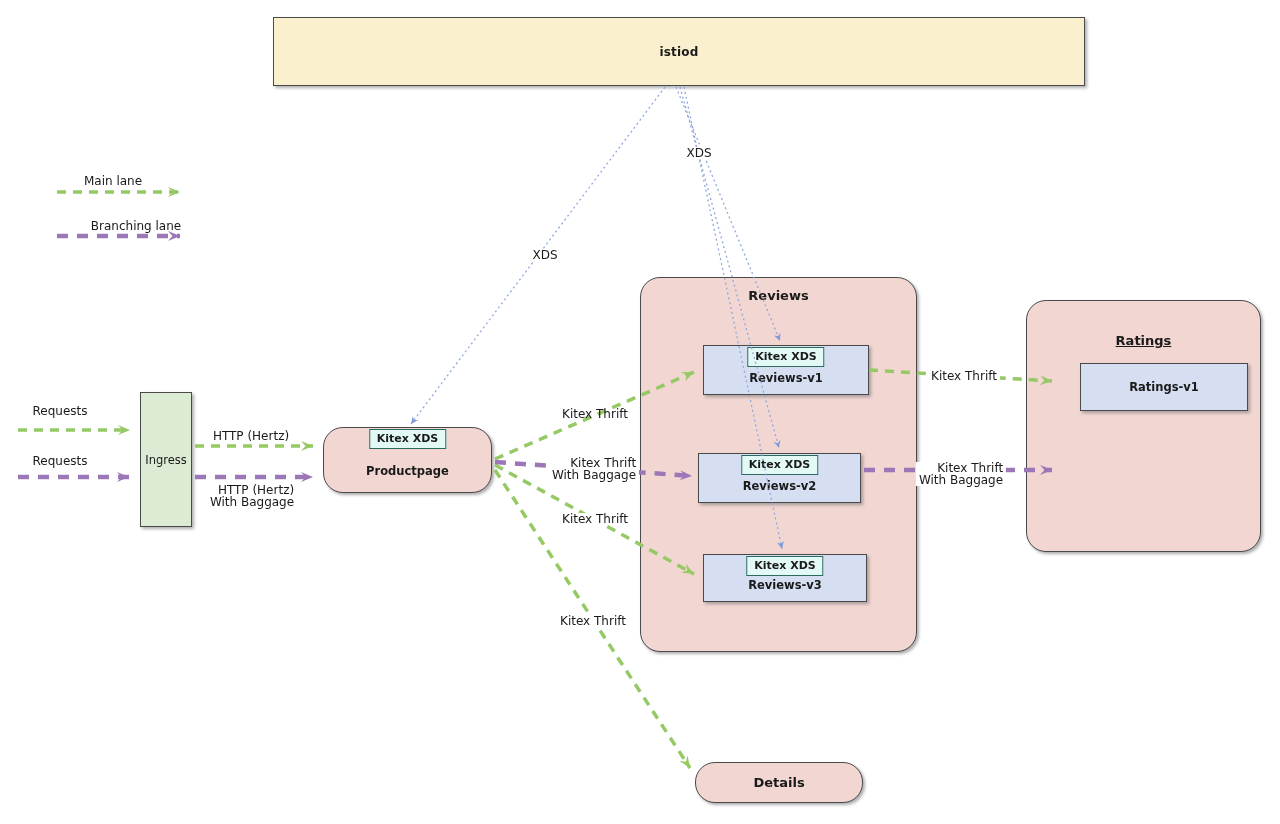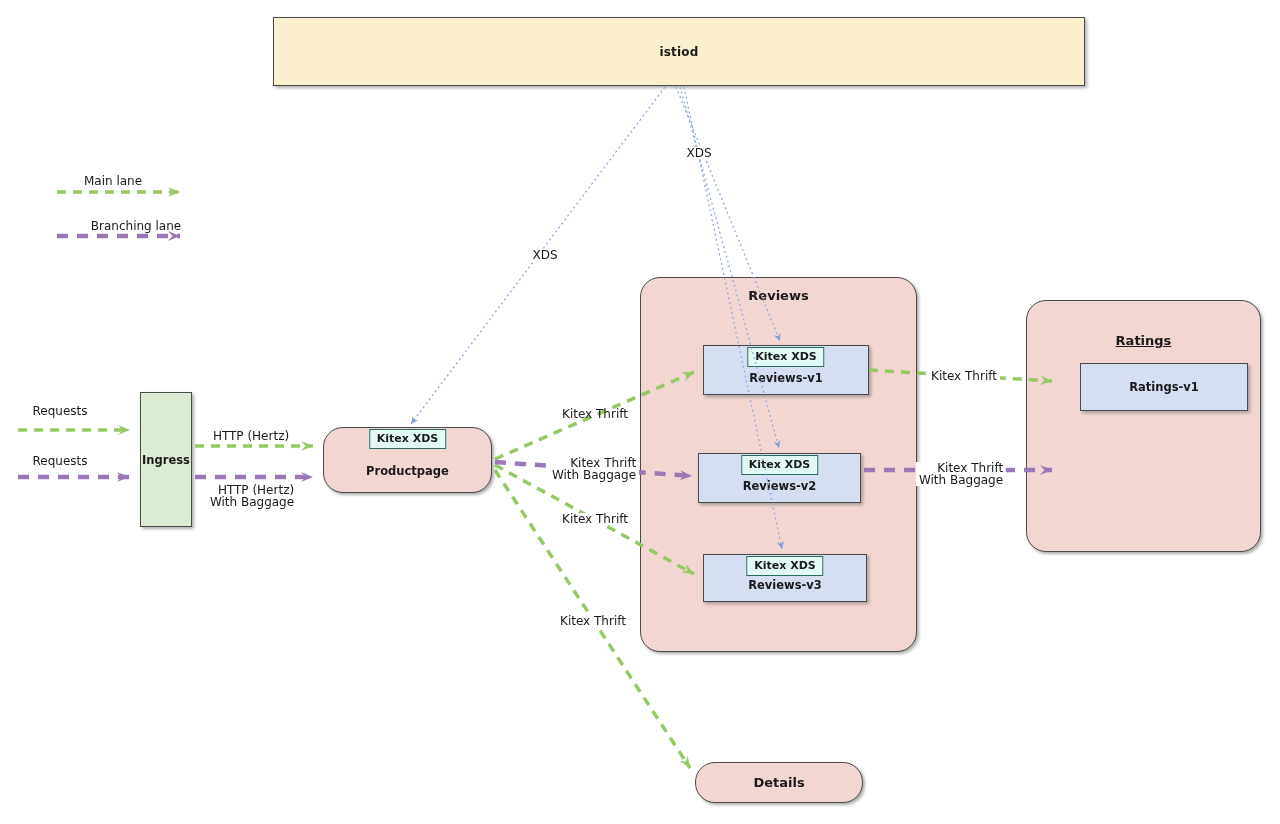--- a/index.html
+++ b/index.html
@@ -38,21 +38,21 @@
 </head>
 <body>
 
 <div id="canvas">
 
   <div class="box cream center z1" style="left:273px; top:17px; width:812px; height:69px;">
     <span class="node-label">istiod</span>
   </div>
 
   <div class="box green center z1" style="left:140px; top:392px; width:52px; height:135px;">
-    <span style="font-size:11.5px; font-weight:700;">Ingress</span>
+    <span style="font-size:11.5px; font-weight:400;">Ingress</span>
   </div>
 
   <div class="box pink z1" style="left:323px; top:427px; width:169px; height:66px;">
     <span class="badge">Kitex XDS</span>
     <div class="vlabel title-label" style="bottom:14px;">Productpage</div>
   </div>
 
   <div class="box pink z1" style="left:640px; top:277px; width:277px; height:375px;">
     <div class="ctitle title-label" style="top:10px;">Reviews</div>
 

